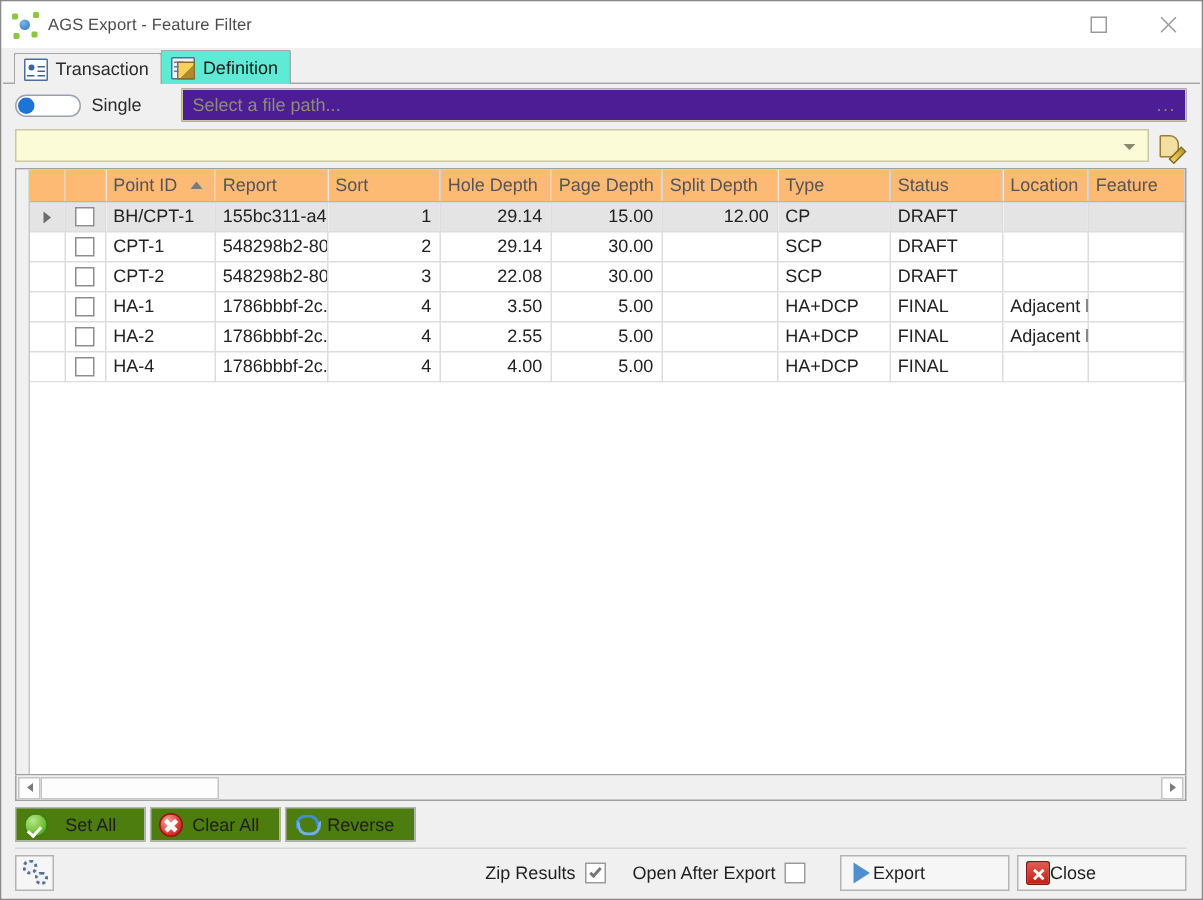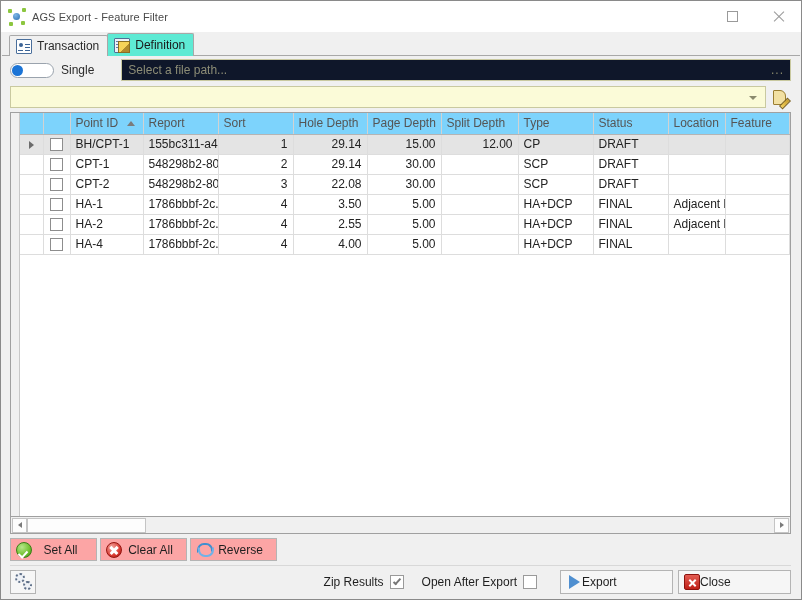--- a/index.html
+++ b/index.html
@@ -155,21 +155,21 @@
     position: absolute; left: 1px; top: 1px;
     width: 11px; height: 11px; border-radius: 50%;
     background: #1b74d6;
   }
   .toggle-label {
     margin-left: 7px; font-size: 12px; color: #2b2b2b;
   }
   .filepath {
     flex: 1; height: 22px;
     margin-left: 27px; margin-right: 9px;
-    background: #0f172a;
+    background: #4c1d95;
     border: 1px solid #c9c9a0;
     display: flex; align-items: center;
     padding: 0 6px;
     color: #8d8d76; font-size: 12px;
     position: relative;
   }
   .filepath .ellipsis {
     position: absolute; right: 6px; top: 3px;
     color: #8a8a6e; font-size: 12px; letter-spacing: 1px;
   }
@@ -234,21 +234,21 @@
   .grid-main { flex: 1; display: flex; flex-direction: column; min-width: 0; }
 
   table.grid {
     width: 100%;
     border-collapse: collapse;
     table-layout: fixed;
     font-size: 12px;
   }
   table.grid th {
     height: 21px;
-    background: #7dd3fc;
+    background: #fdba74;
     border-right: 1px solid #d2d2d2;
     border-bottom: 1px solid #b4b4b4;
     font-weight: normal;
     color: #555555;
     text-align: left;
     padding: 0 0 0 5px;
     white-space: nowrap;
     overflow: hidden;
     position: relative;
   }
@@ -328,21 +328,21 @@
   
   .actionbar {
     height: 27px; min-height: 27px;
     margin: 2px 9px 0 8px;
     display: flex; align-items: center;
   }
   .abtn {
     height: 23px;
     min-width: 87px;
     border: 1px solid #b4b4b4;
-    background: #fca5a5;
+    background: #4d7c0f;
     display: flex; align-items: center;
     padding: 0 10px 0 5px;
     margin-right: 3px;
     font-size: 12px; color: #1f1f1f;
   }
   .abtn .lbl { flex: 1; text-align: center; }
   .abtn-ico { width: 16px; height: 16px; position: relative; flex: none; margin-right: 3px; }
 
   .ico-check {
     border-radius: 50%;

